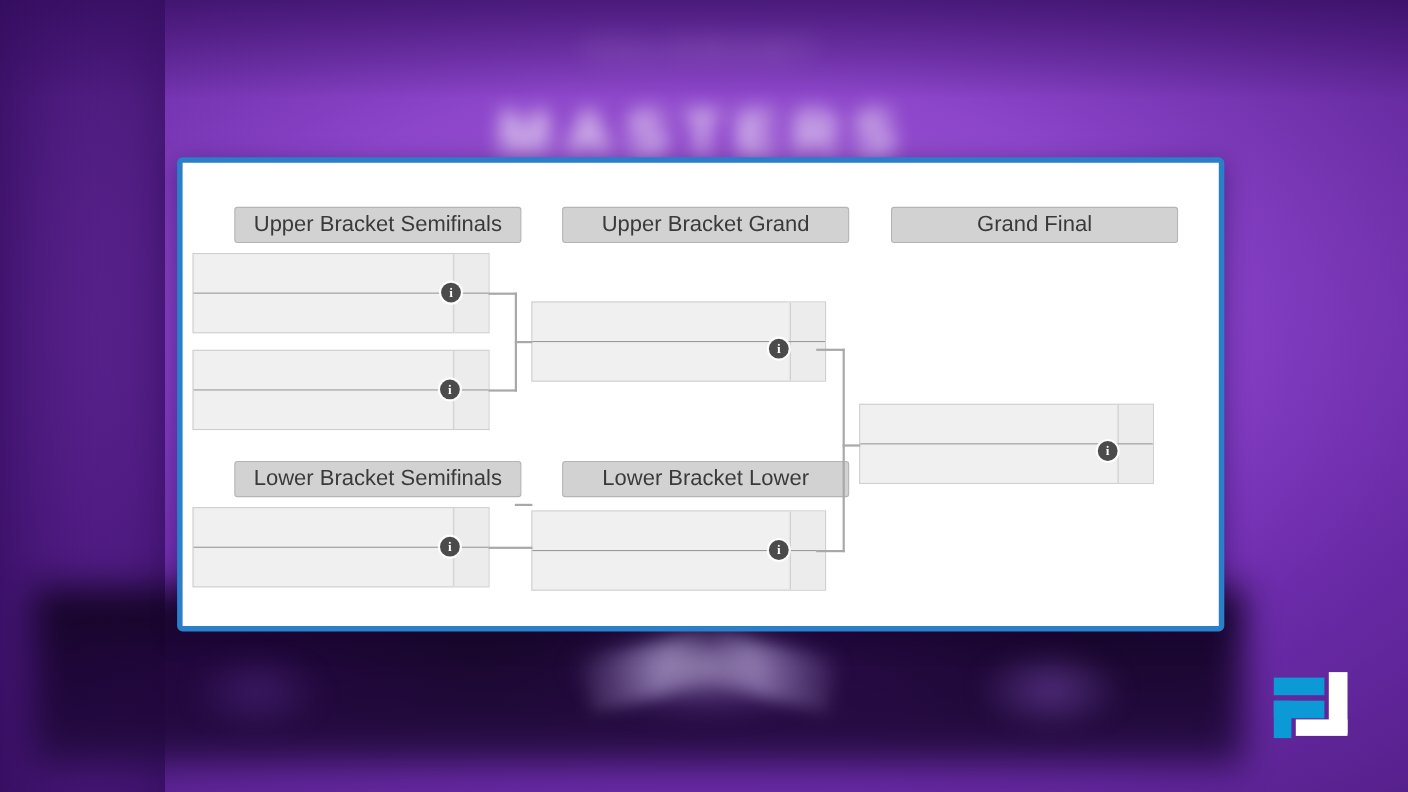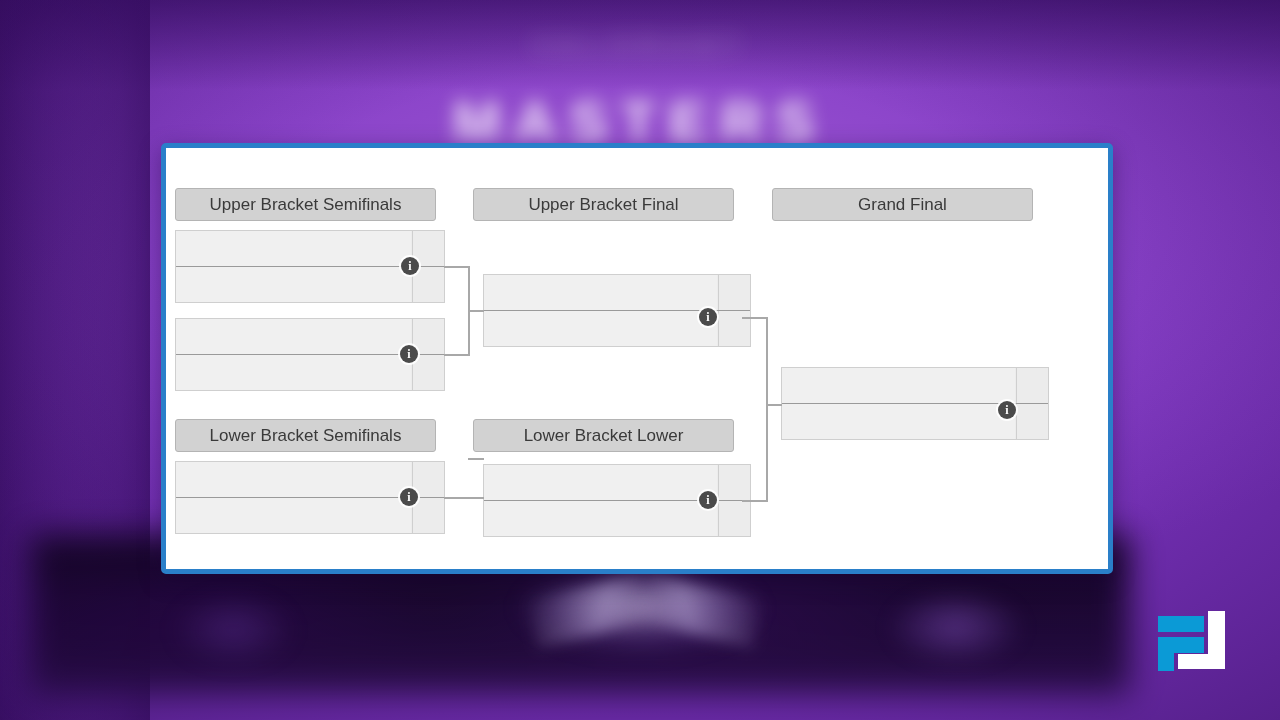--- a/index.html
+++ b/index.html
@@ -134,23 +134,24 @@
     position: absolute;
     height: 33px;
     background: #d2d2d2;
     border: 1px solid #b4b4b4;
     border-radius: 3px;
     box-sizing: border-box;
     display: flex;
     align-items: center;
     justify-content: center;
     color: #3a3a3a;
-    font-size: 17px;
+    font-size: 20px;
     font-family: "Liberation Sans", sans-serif;
     white-space: nowrap;
+    margin-left: 38px;
   }
 
   
   .match {
     position: absolute;
     background: #f0f0f0;
     border: 1px solid #cfcfcf;
     box-sizing: border-box;
   }
   .match .row {
@@ -239,21 +240,21 @@
   <div class="bg-vignette"></div>
 
   <div id="panel">
     <div class="bracket">
 
       <div class="round-header" style="left:9px; top:40px; width:261px;">
         <span>Upper Bracket Semifinals</span>
       </div>
 
       <div class="round-header" style="left:307px; top:40px; width:261px;">
-        <span>Upper Bracket Final</span>
+        <span>Upper Bracket Grand</span>
       </div>
 
       <div class="round-header" style="left:606px; top:40px; width:261px;text-align:center;">
         <span>Grand Final</span>
       </div>
 
       <div class="round-header" style="left:9px; top:271px; width:261px;">
         <span>Lower Bracket Semifinals</span>
       </div>
 

